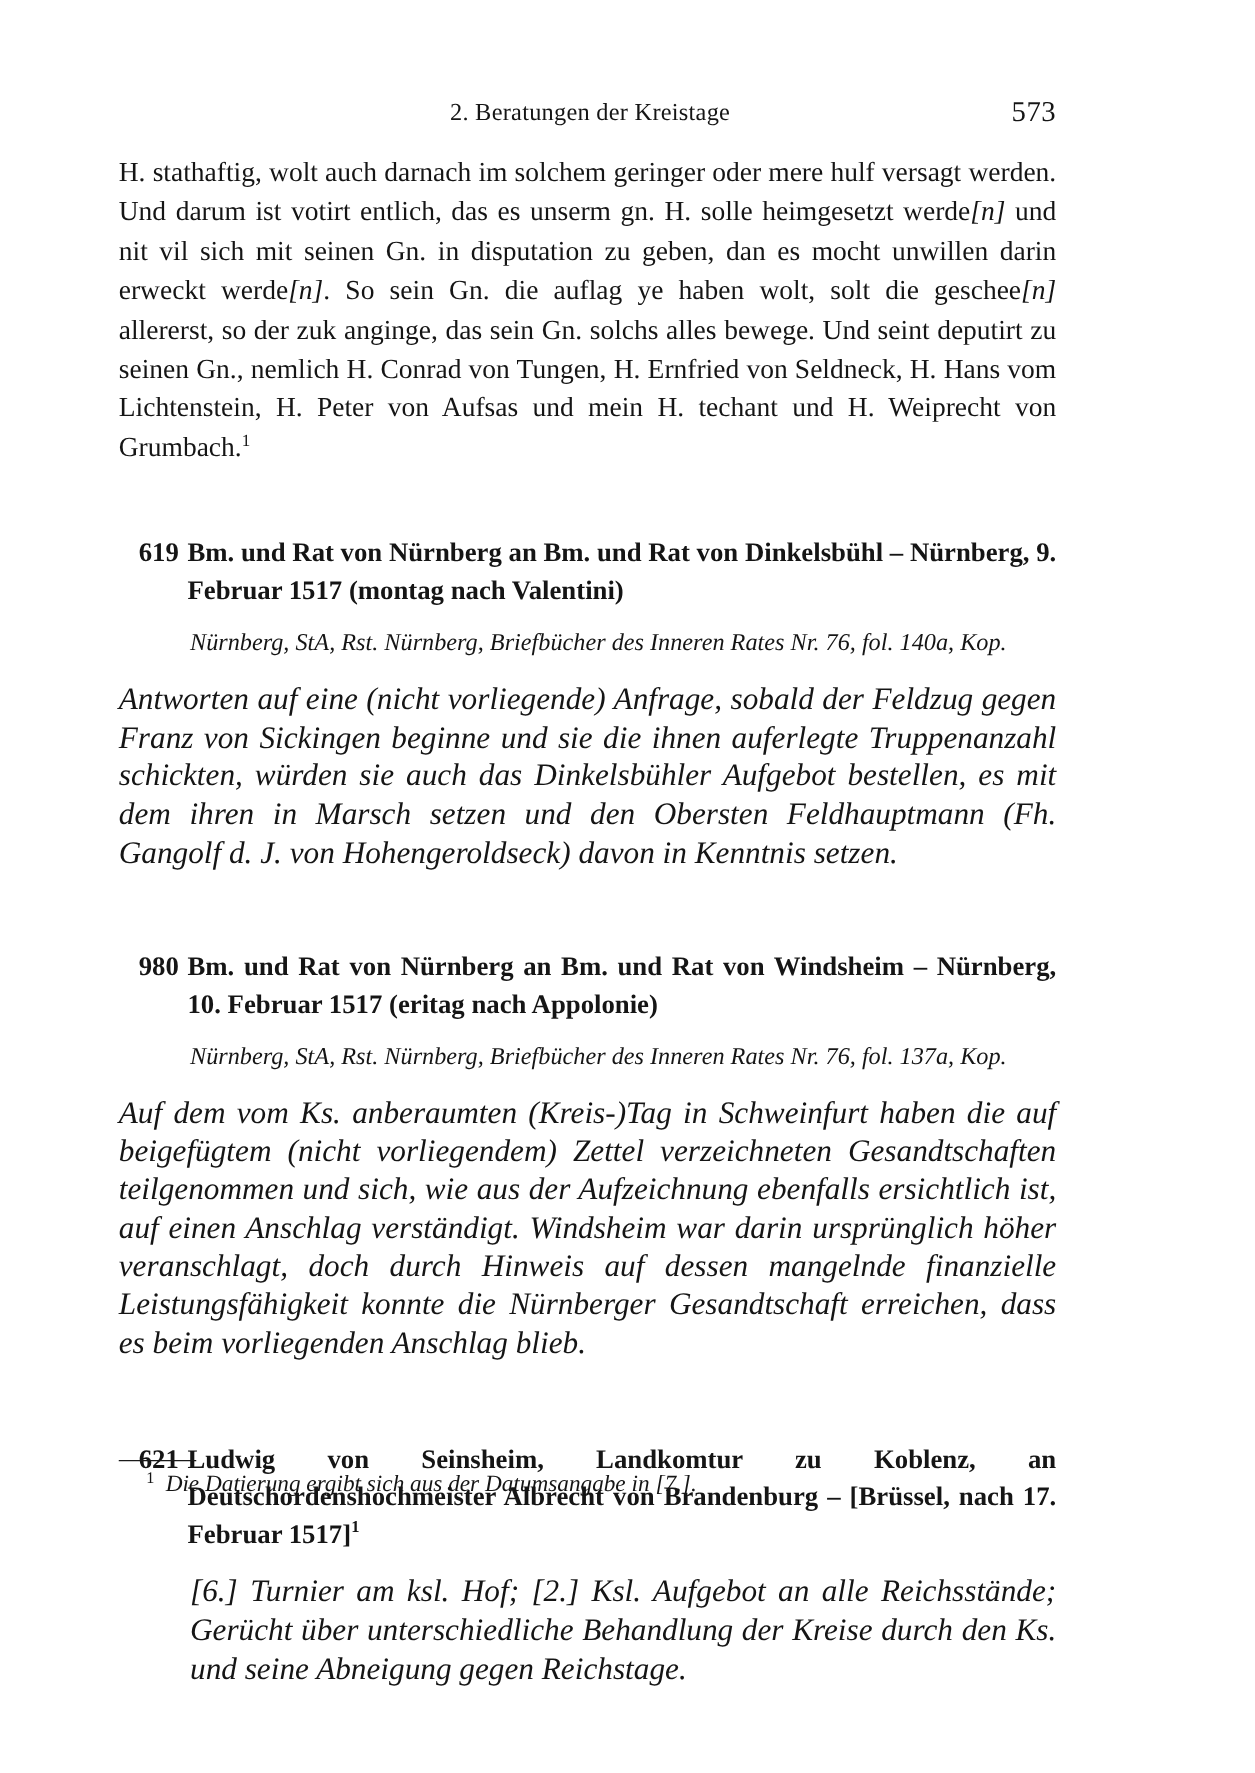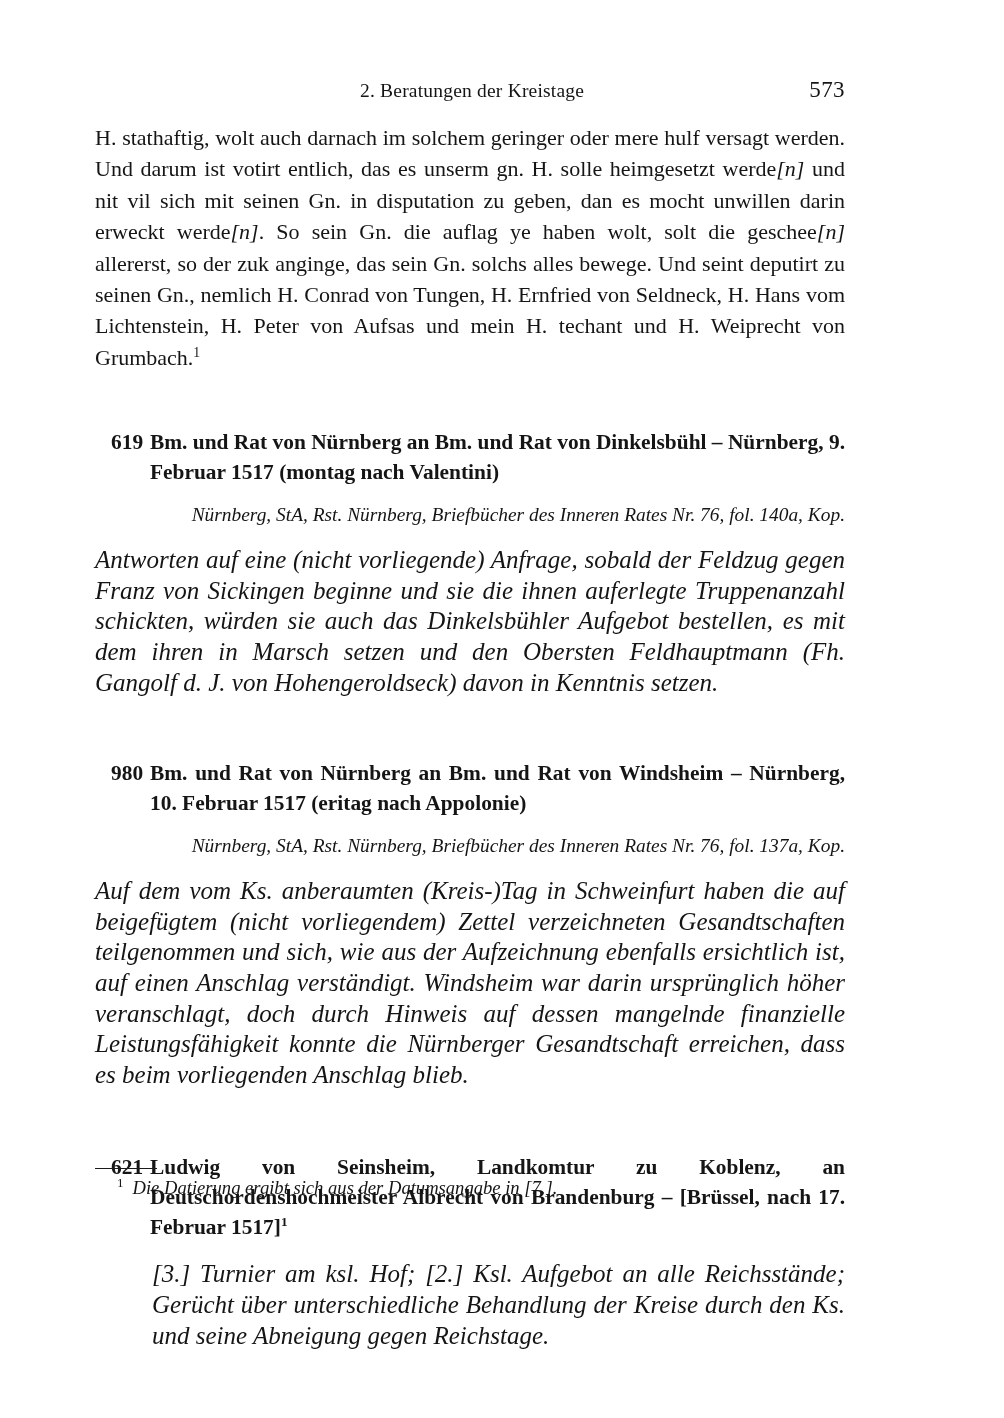--- a/index.html
+++ b/index.html
@@ -99,21 +99,20 @@
   }
   .entry-heading .htext {
     display: block;
   }
   .entry-source {
     margin-top: 14px;
     padding-left: 57px;
     font-style: italic;
     font-size: 19.4px;
     line-height: 27px;
-    text-align: right;
   }
   .entry-abstract {
     margin-top: 17px;
     font-style: italic;
     font-size: 25px;
     line-height: 30.6px;
     text-align: justify;
     hyphens: none;
   }
   .entry-abstract.indented {
@@ -192,21 +191,21 @@
         </p>
       <p class="entry-source">Nürnberg, StA, Rst. Nürnberg, Briefbücher des Inneren Rates Nr. 76, fol. 137a, Kop.</p>
       <p class="entry-abstract">Auf dem vom Ks. anberaumten (Kreis-)Tag in Schweinfurt haben die auf beigefügtem (nicht vorliegendem) Zettel verzeichneten Gesandtschaften teilgenommen und sich, wie aus der Aufzeichnung ebenfalls ersichtlich ist, auf einen Anschlag verständigt. Windsheim war darin ursprünglich höher veranschlagt, doch durch Hinweis auf dessen mangelnde finanzielle Leistungsfähigkeit konnte die Nürnberger Gesandtschaft erreichen, dass es beim vorliegenden Anschlag blieb.</p>
     </div>
 
     <div class="entry sp-621">
       <p class="entry-heading">
           <span class="num">621</span>
           <span class="htext"><span>Ludwig von Seinsheim, Landkomtur zu Koblenz, an Deutschordenshochmeister Albrecht von Brandenburg – [Brüssel, nach 17. Februar 1517]</span><sup>1</sup></span>
         </p>
-      <p class="entry-abstract indented">[3.] Turnier am ksl. Hof; [2.] Ksl. Aufgebot an alle Reichsstände; Gerücht über unterschiedliche Behandlung der Kreise durch den Ks. und seine Abneigung gegen Reichstage.</p>
+      <p class="entry-abstract indented">[6.] Turnier am ksl. Hof; [2.] Ksl. Aufgebot an alle Reichsstände; Gerücht über unterschiedliche Behandlung der Kreise durch den Ks. und seine Abneigung gegen Reichstage.</p>
     </div>
 
   </div>
 
   <div class="footnotes">
 
 
     <div class="footnote">
       <div class="fn-rule"></div>
       <span class="fn-marker">1</span><span>Die Datierung ergibt sich aus der Datumsangabe in [7.].</span>

